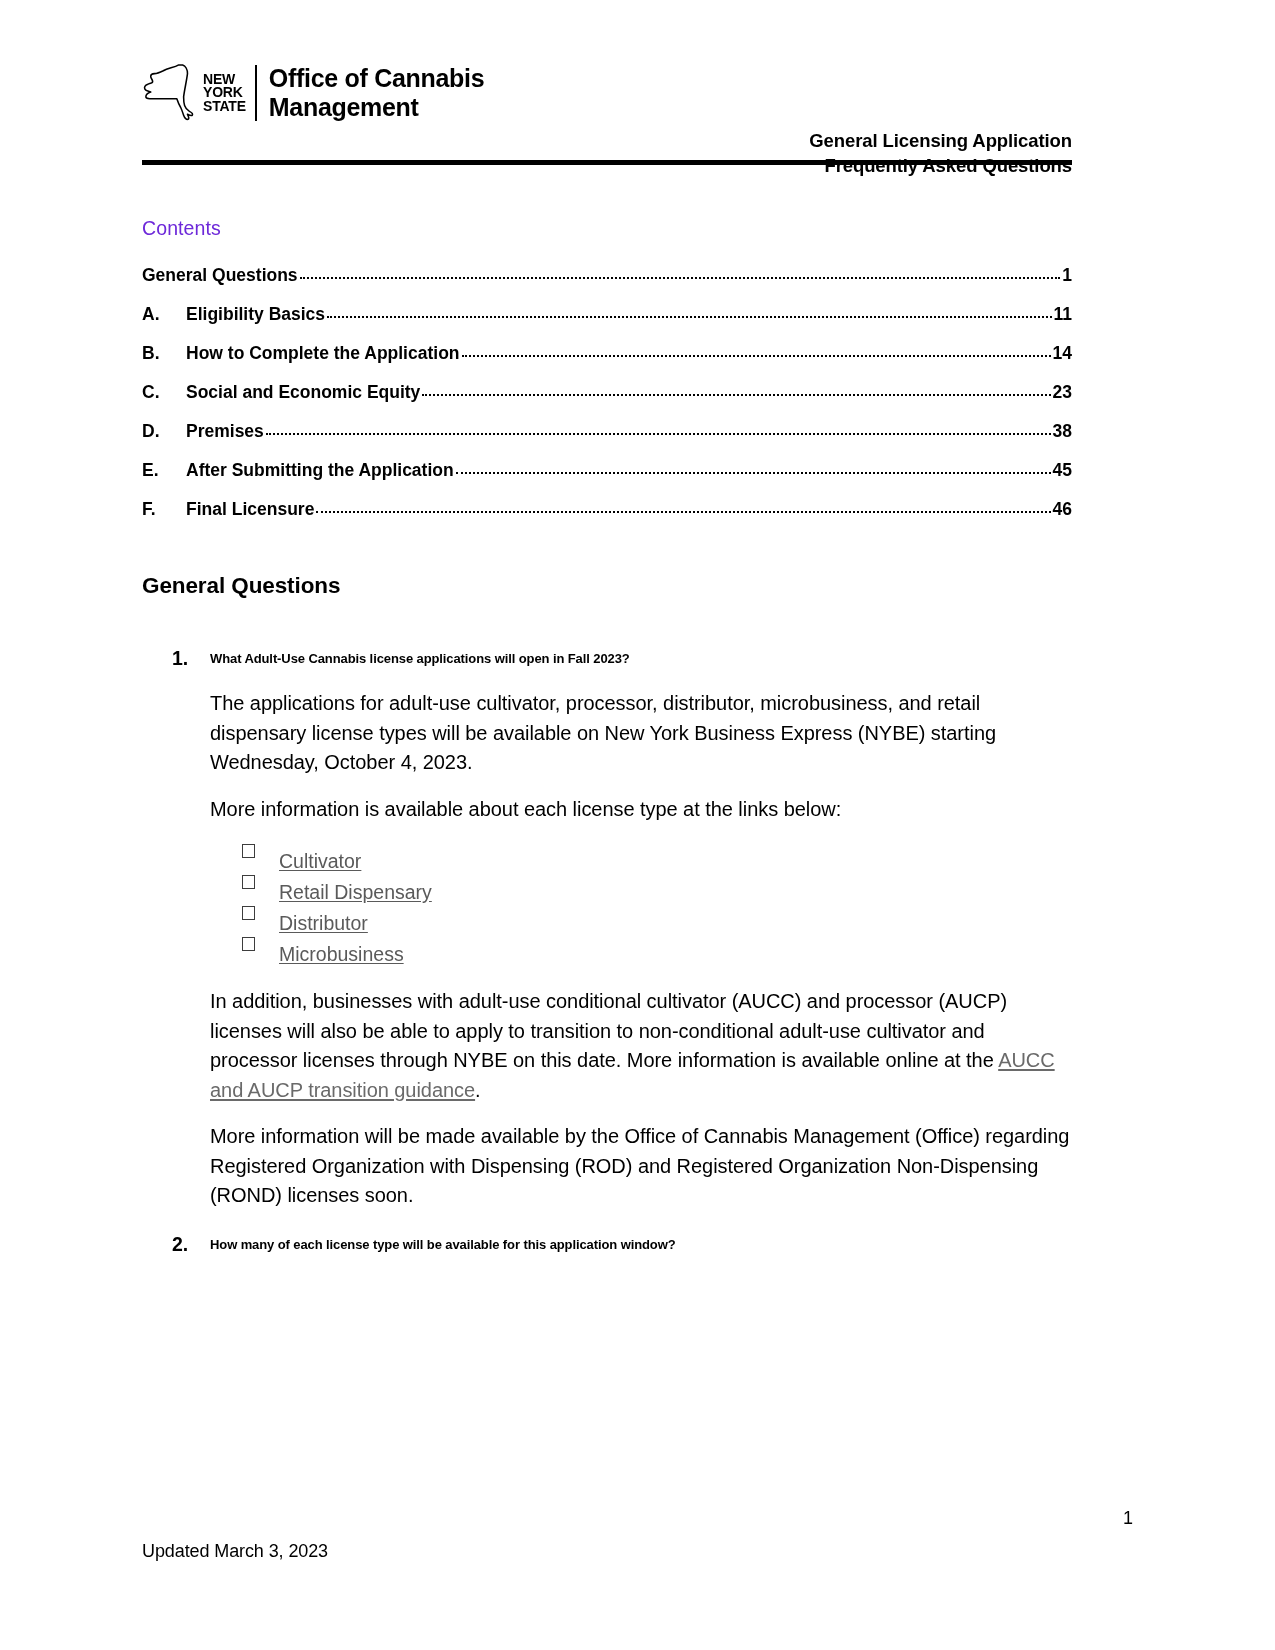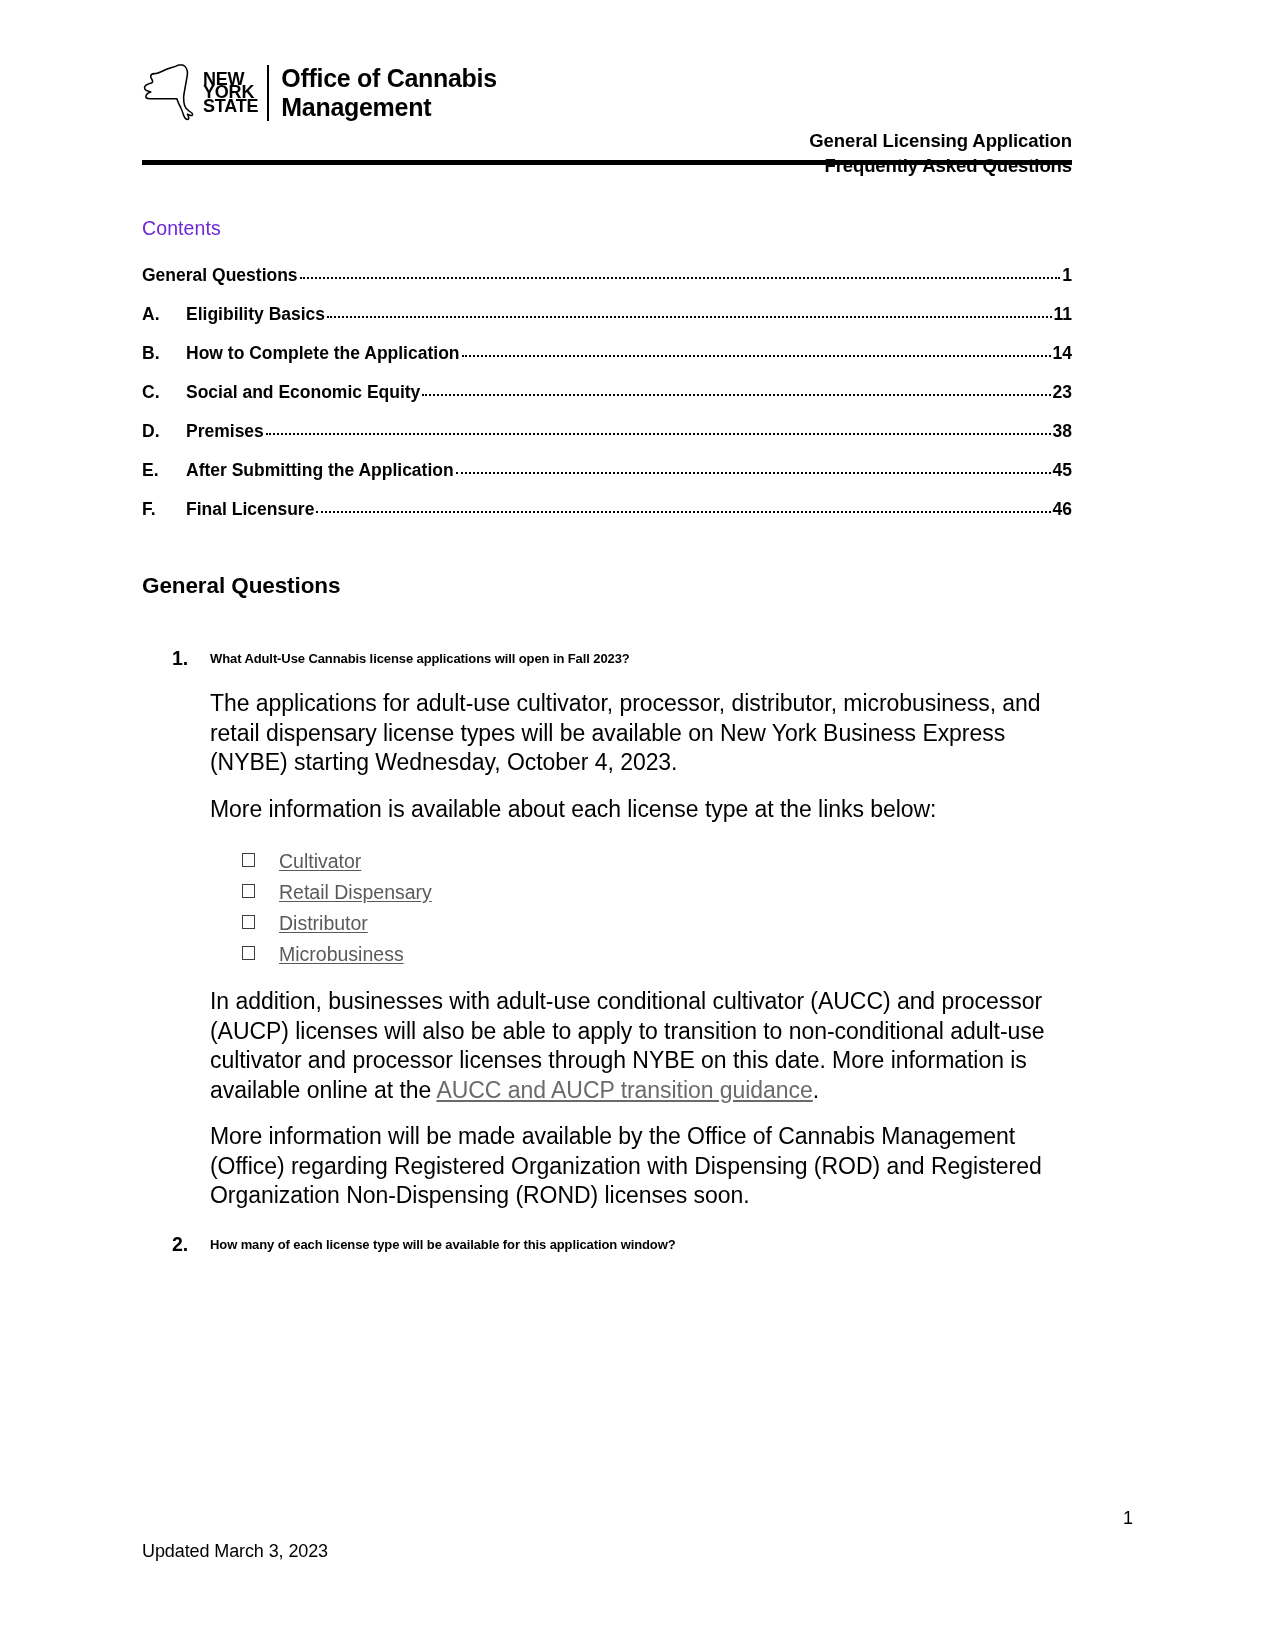--- a/index.html
+++ b/index.html
@@ -38,21 +38,21 @@
   }
   .ny-outline {
     width: 60px; height: 62px;
     flex: 0 0 auto;
     position: relative;
     margin-right: 1px;
   }
   .ny-stack {
     flex: 0 0 auto;
     font-weight: bold;
-    font-size: 18px;
+    font-size: 14px;
     line-height: 13.5px;
     letter-spacing: -0.2px;
     padding-right: 9px;
     text-align: left;
   }
   .logo-divider {
     flex: 0 0 auto;
     width: 2px;
     height: 56px;
     background: #000;
@@ -150,33 +150,33 @@
     line-height: 27px;
   }
   .qbody { flex: 1 1 auto; }
   .qtext {
     font-weight: bold;
     font-size: 13px;
     line-height: 27px;
     letter-spacing: -0.1px;
   }
   .para {
-    font-size: 23px;
+    font-size: 20px;
     line-height: 29.5px;
     margin-top: 17px;
     letter-spacing: -0.05px;
   }
   .bullets {
     margin: 22px 0 0 0;
     padding: 0;
     list-style: none;
   }
   .bullets li {
     display: flex;
-    align-items: center;
+    align-items: flex-start;
     font-size: 19.5px;
     line-height: 31px;
     padding-left: 32px;
   }
   .box-glyph {
     flex: 0 0 auto;
     display: inline-block;
     width: 13px; height: 14px;
     border: 1.4px solid #3d3d3d;
     margin-right: 24px;

